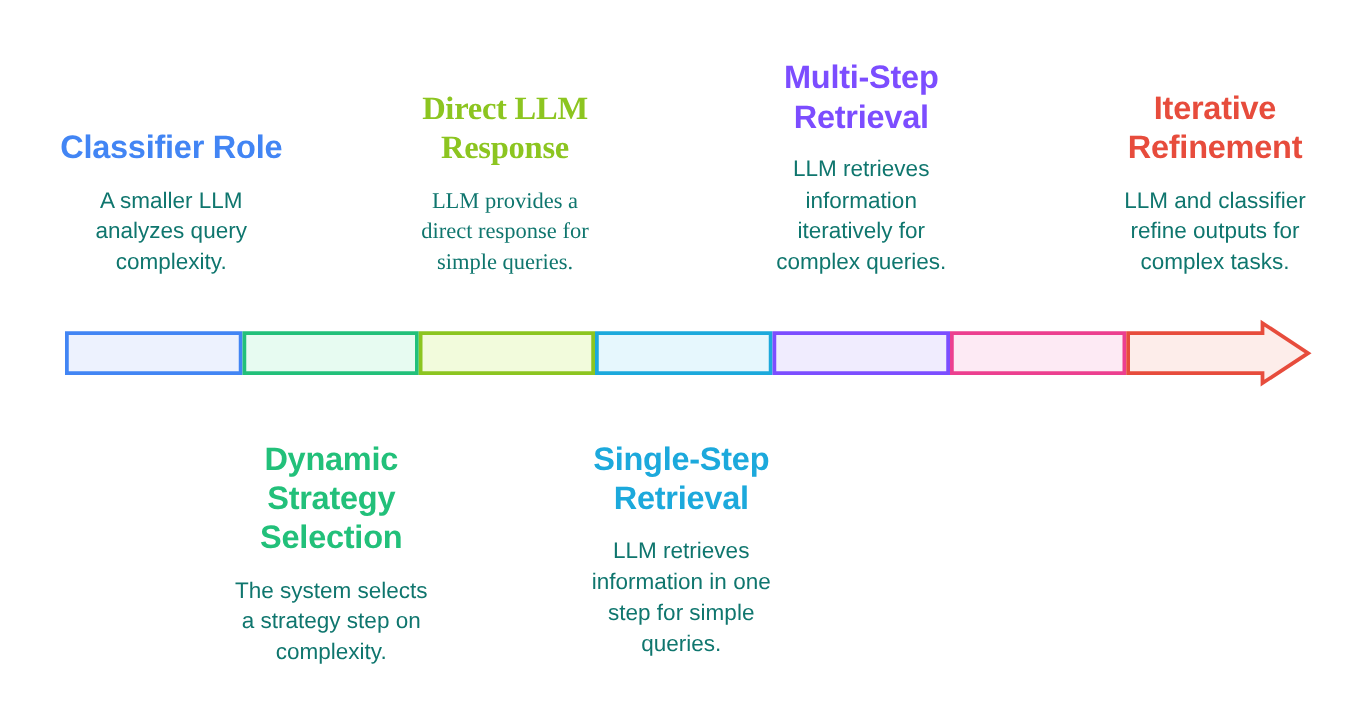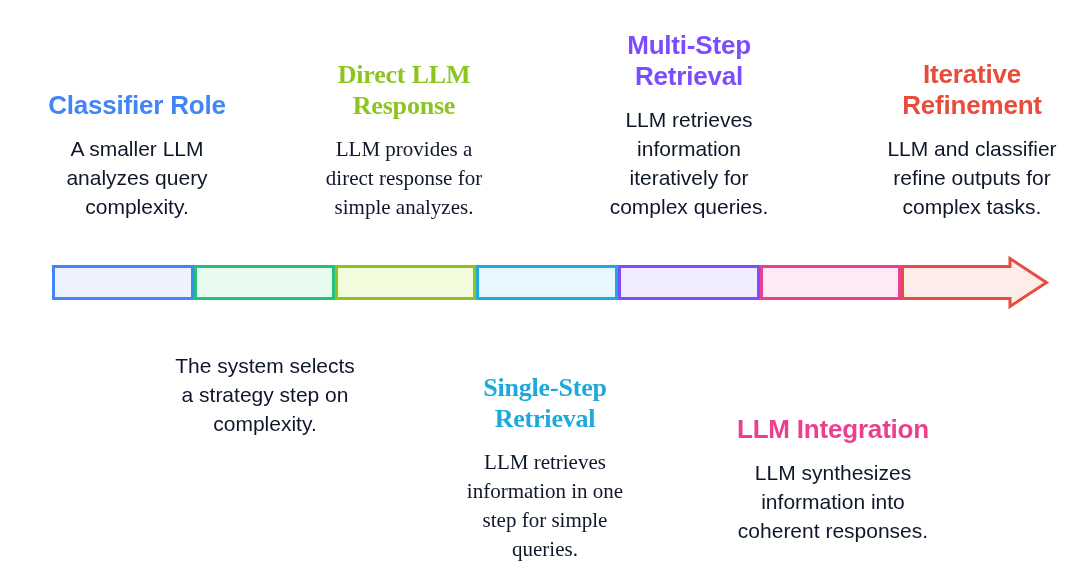--- a/index.html
+++ b/index.html
@@ -34,24 +34,24 @@
   .block-title {
     font-size: 26px;
     font-weight: bold;
     line-height: 1.20;
     letter-spacing: -0.2px;
     margin: 0 0 14px 0;
     white-space: pre-line;
     text-align: center;
   }
   .block-desc {
-    font-size: 21px;
+    font-size: 18px;
     font-weight: normal;
     line-height: 1.38;
-    color: #0f172a;
+    color: #0f766e;
     margin: 0;
     white-space: pre-line;
   }
 
   
   #arrow-bar {
     position: absolute;
     left: 52px;
     top: 252px;
     width: 1000px;
@@ -74,21 +74,21 @@
     <div class="block-desc">A smaller LLM
 analyzes query
 complexity.</div>
   </div>
 
   <div class="block top" style="left:289px; bottom:343px;font-family:Liberation Serif, serif;">
     <div class="block-title" style="color: rgb(140, 197, 32);">Direct LLM
 Response</div>
     <div class="block-desc">LLM provides a
 direct response for
-simple analyzes.</div>
+simple queries.</div>
   </div>
 
   <div class="block top" style="left:574px; bottom:343px;">
     <div class="block-title" style="color: rgb(124, 77, 255);">Multi-Step
 Retrieval</div>
     <div class="block-desc">LLM retrieves
 information
 iteratively for
 complex queries.</div>
   </div>
@@ -109,34 +109,31 @@
           <rect x="284.5" y="14.5" width="138" height="32" fill="#F2FBDC" stroke="#8CC520" stroke-width="3"></rect>
           <rect x="425.5" y="14.5" width="139" height="32" fill="#E6F7FD" stroke="#1CA9DC" stroke-width="3"></rect>
           <rect x="567.5" y="14.5" width="139" height="32" fill="#F0ECFE" stroke="#7C4DFF" stroke-width="3"></rect>
           <rect x="709.5" y="14.5" width="138" height="32" fill="#FDEAF4" stroke="#EC3F8F" stroke-width="3"></rect>
           <path d="M 850.5 14.5 L 958 14.5 L 958 6.5 L 994.5 30.5 L 958 54.5 L 958 46.5 L 850.5 46.5 Z" stroke-linejoin="miter" fill="#FDEDEA" stroke="#E74C3C" stroke-width="3"></path>
         </g>
     </svg>
   </div>
 
   <div class="block bottom" style="left:150px; top:352px;">
+    <div class="block-title" style="color: rgb(34, 192, 122);">Dynamic
+Strategy
+Selection</div>
     <div class="block-desc">The system selects
 a strategy step on
 complexity.</div>
   </div>
 
-  <div class="block bottom" style="left:430px; top:372px;font-family:Liberation Serif, serif;">
+  <div class="block bottom" style="left:430px; top:352px;">
     <div class="block-title" style="color: rgb(28, 169, 220);">Single-Step
 Retrieval</div>
     <div class="block-desc">LLM retrieves
 information in one
 step for simple
 queries.</div>
   </div>
 
-  <div class="block bottom" style="left:718px; top:414px;">
-    <div class="block-title" style="color: rgb(236, 63, 143);">LLM Integration</div>
-    <div class="block-desc">LLM synthesizes
-information into
-coherent responses.</div>
-  </div>
 
 </div>
 
 </body></html>

